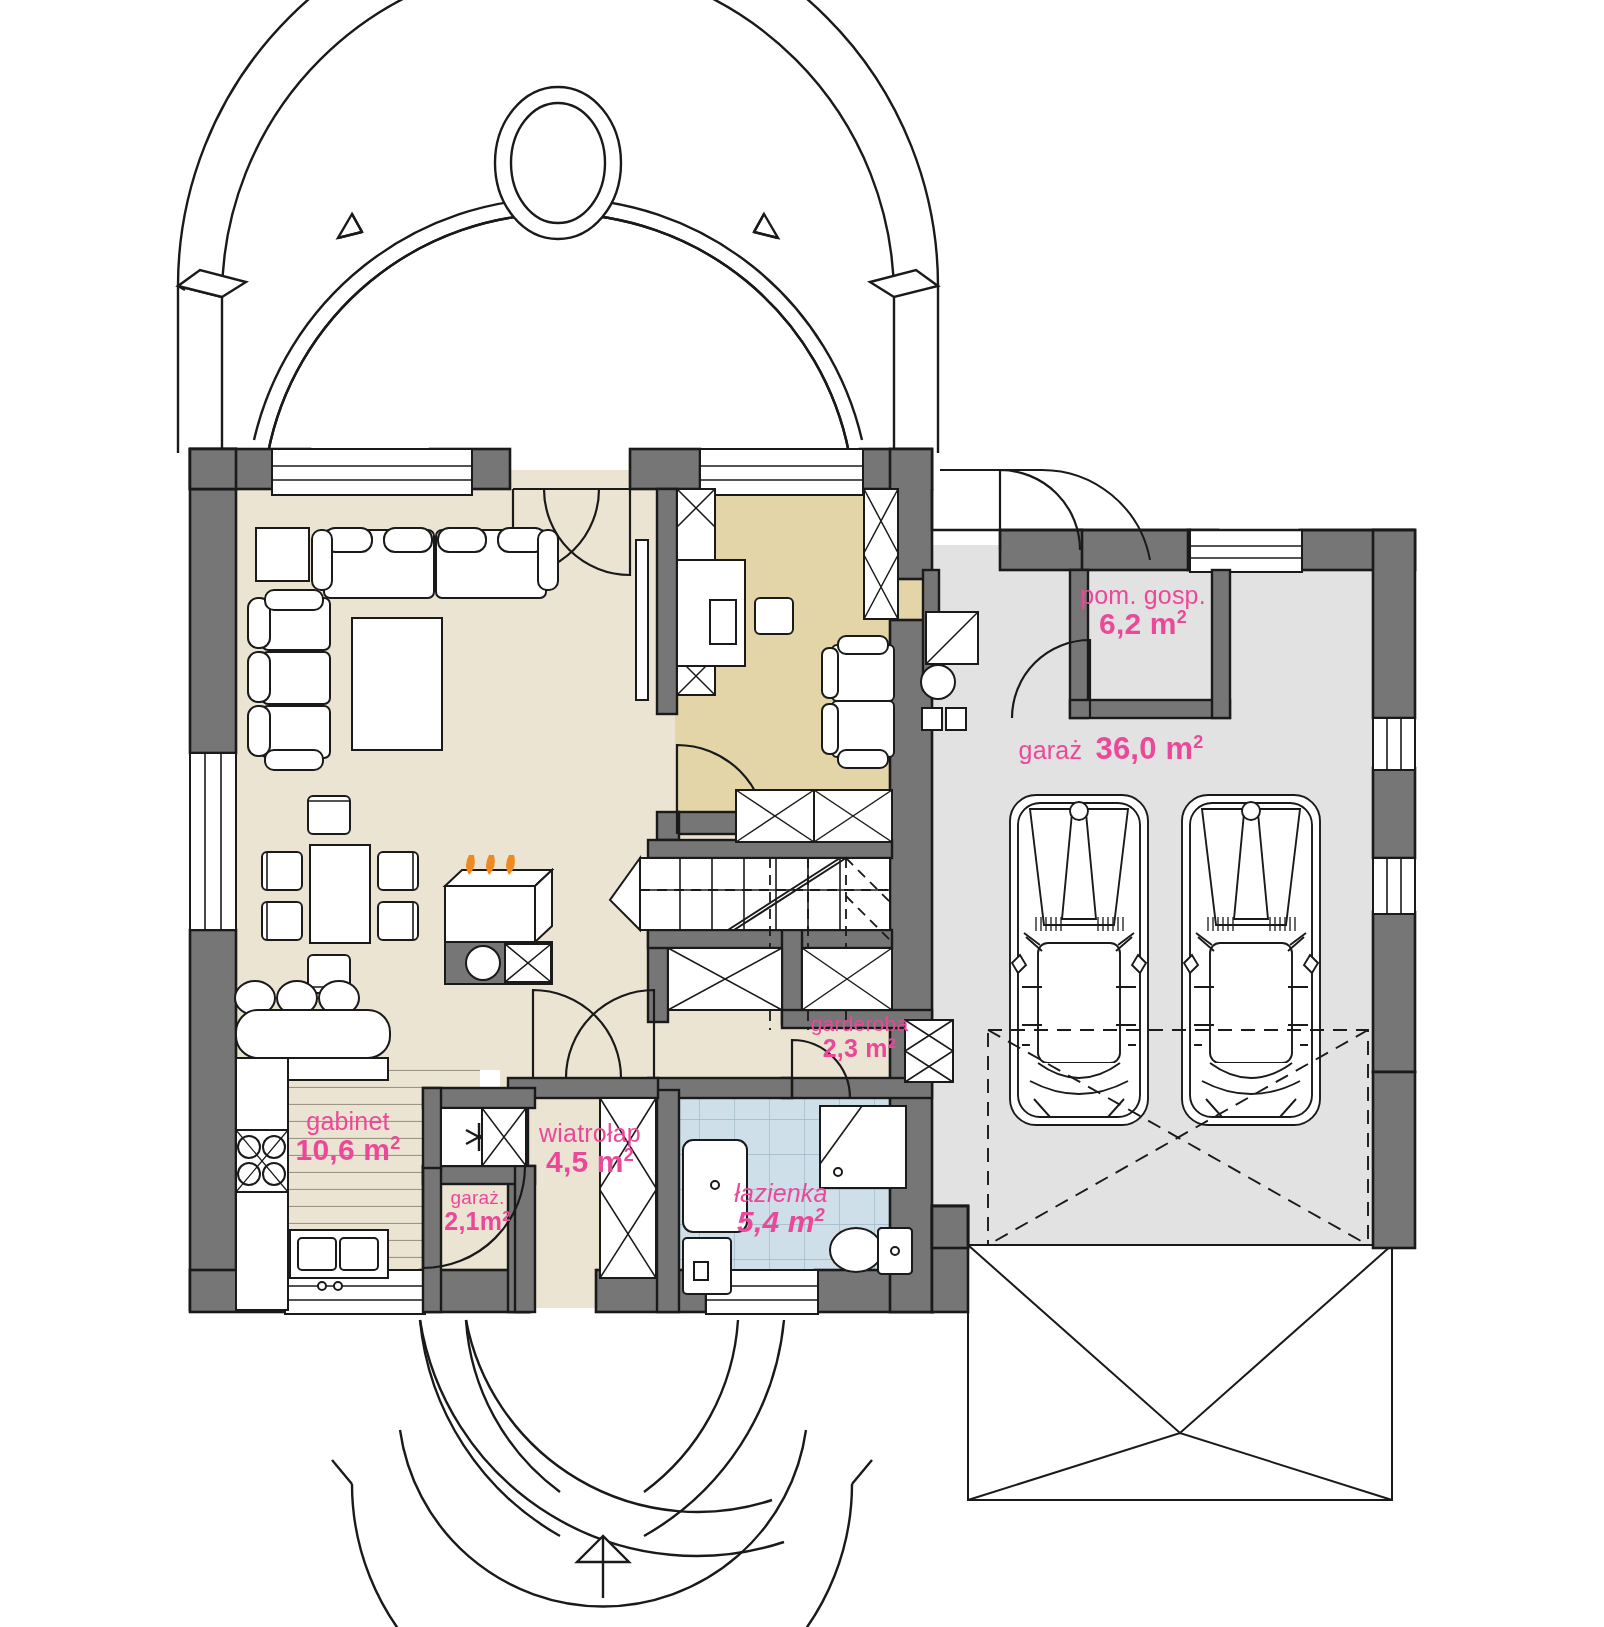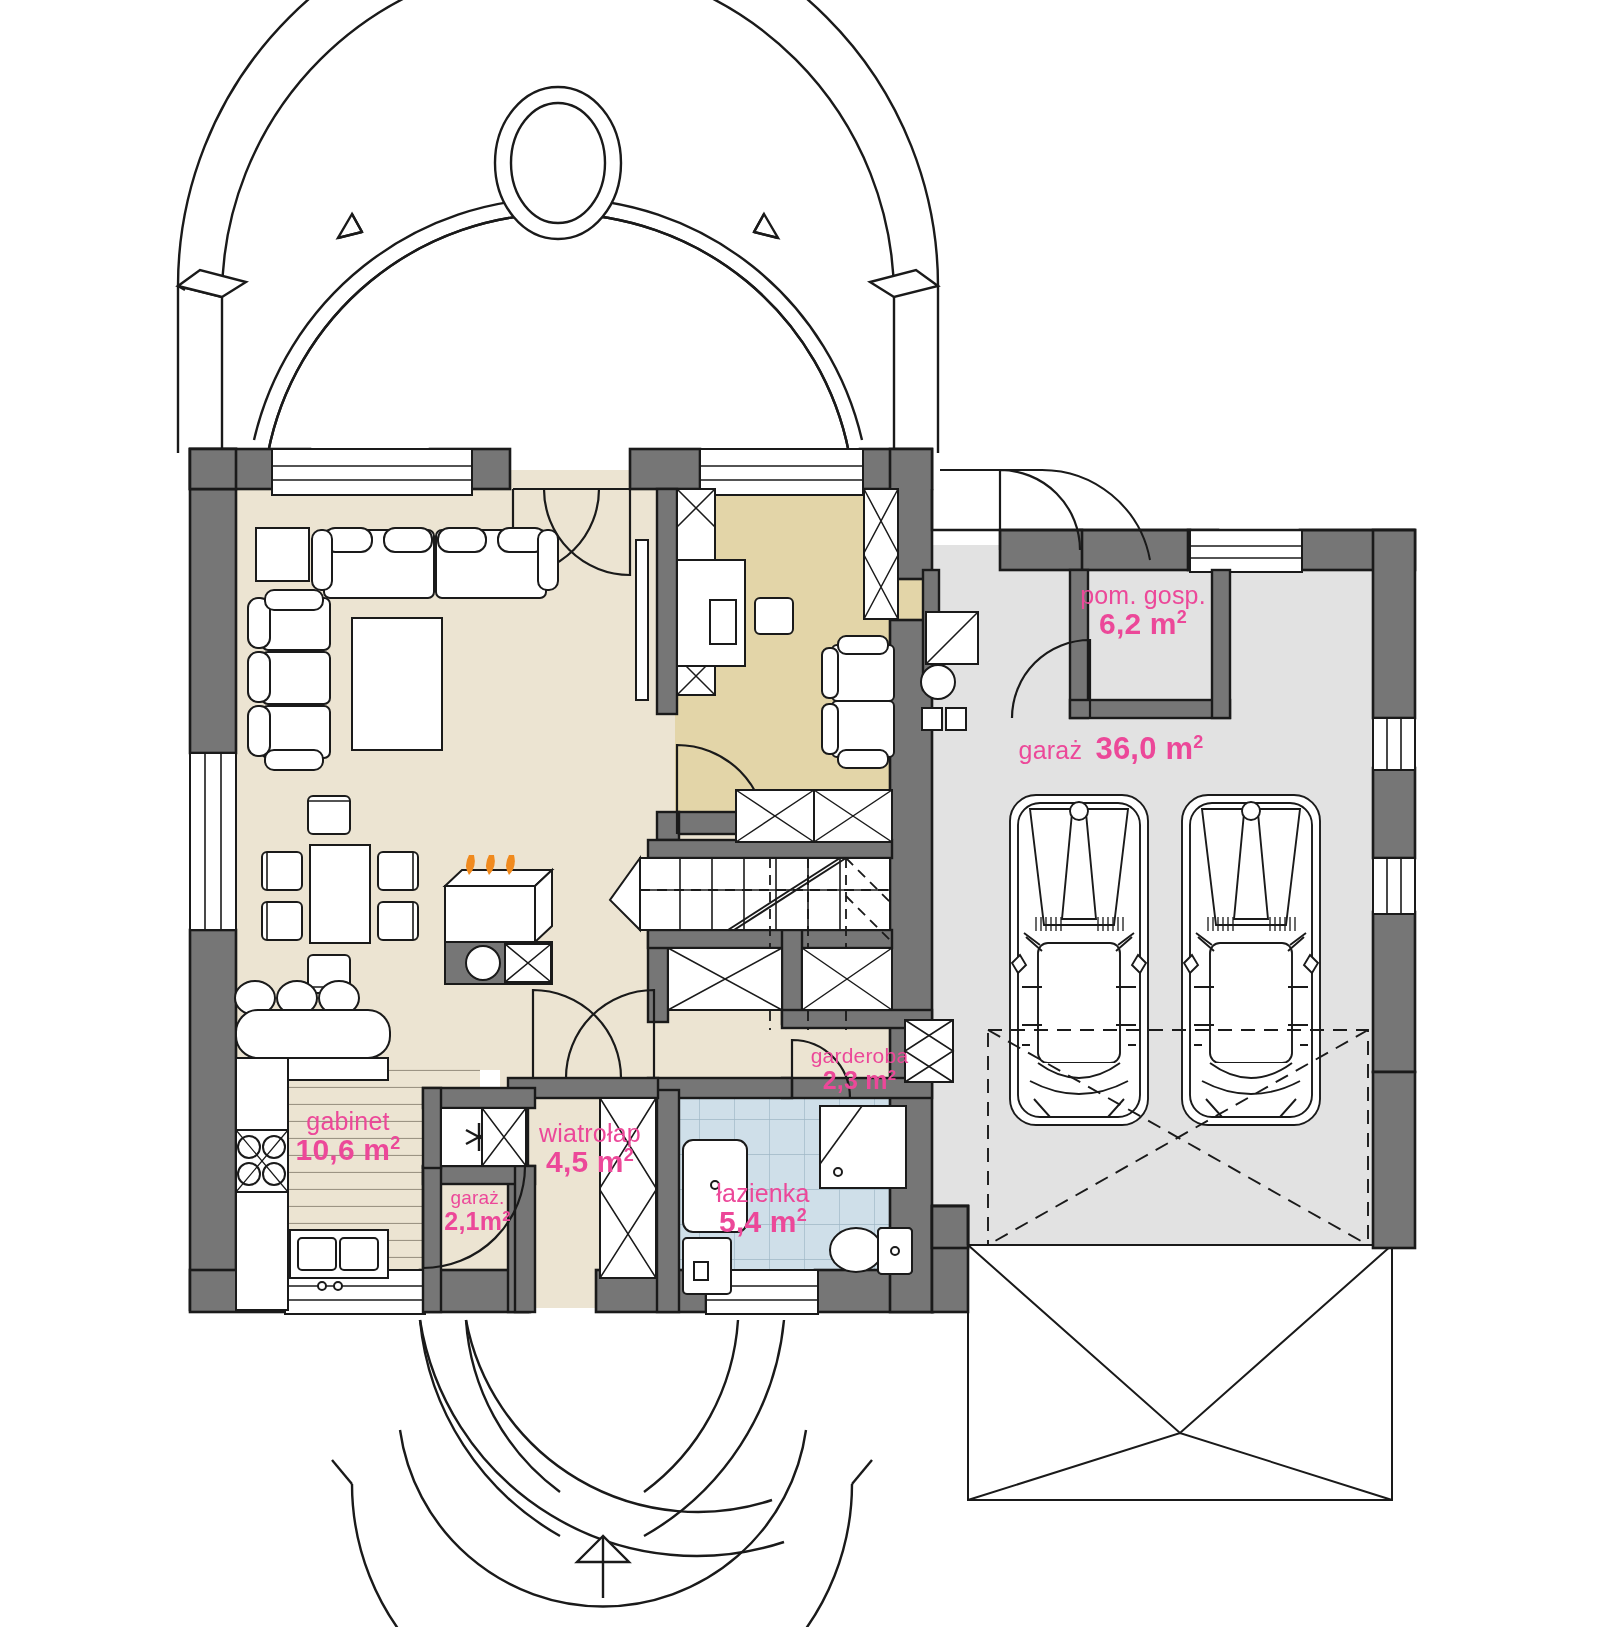--- a/index.html
+++ b/index.html
@@ -8,21 +8,21 @@
   #plan{position:relative;width:1604px;height:1627px;background:#fff;}
   #plan svg{position:absolute;top:0;left:0;}
   .lbl{position:absolute;text-align:center;line-height:1.05;color:#ec4899;
        font-family:"Liberation Sans",sans-serif;pointer-events:none;white-space:nowrap;}
   .lbl .rn{display:block;font-size:25px;font-weight:400;letter-spacing:.2px;}
   .lbl .ra{display:block;font-size:30px;font-weight:bold;letter-spacing:.2px;}
   .lbl .ra sup{font-size:18px;vertical-align:super;}
   .lbl.inline{white-space:nowrap;}
   .lbl.inline .rn{display:inline;font-size:25px;}
   .lbl.inline .ra{display:inline;font-size:31px;}
-  .small .rn{font-size:21px;margin-top:32px;}
+  .small .rn{font-size:21px;}
   .small .ra{font-size:25px;}
   .small .ra sup{font-size:15px;}
   .tiny .rn{font-size:19px;}
   .tiny .ra{font-size:25px;}
   .tiny .ra sup{font-size:15px;}
 </style>
 </head>
 <body>
 
 <div id="plan">
@@ -531,21 +531,21 @@
 <div class="lbl" style="left:500px;top:1120px;width:180px;">
   <span class="rn">wiatrołap</span>
   <span class="ra"><span>4,5 m</span><sup>2</sup></span>
 </div>
 
 <div class="lbl small" style="left:772px;top:1013px;width:175px;">
   <span class="rn">garderoba</span>
   <span class="ra"><span>2,3 m</span><sup>2</sup></span>
 </div>
 
-<div class="lbl" style="left:668px;top:1180px;width:190px;">
+<div class="lbl" style="left:686px;top:1180px;width:190px;font-style:italic;">
   <span class="rn">łazienka</span>
   <span class="ra"><span>5,4 m</span><sup>2</sup></span>
 </div>
 
 <div class="lbl" style="left:1038px;top:582px;width:210px;">
   <span class="rn">pom. gosp.</span>
   <span class="ra"><span>6,2 m</span><sup>2</sup></span>
 </div>
 
 <div class="lbl inline" style="left:961px;top:733px;width:300px;">

